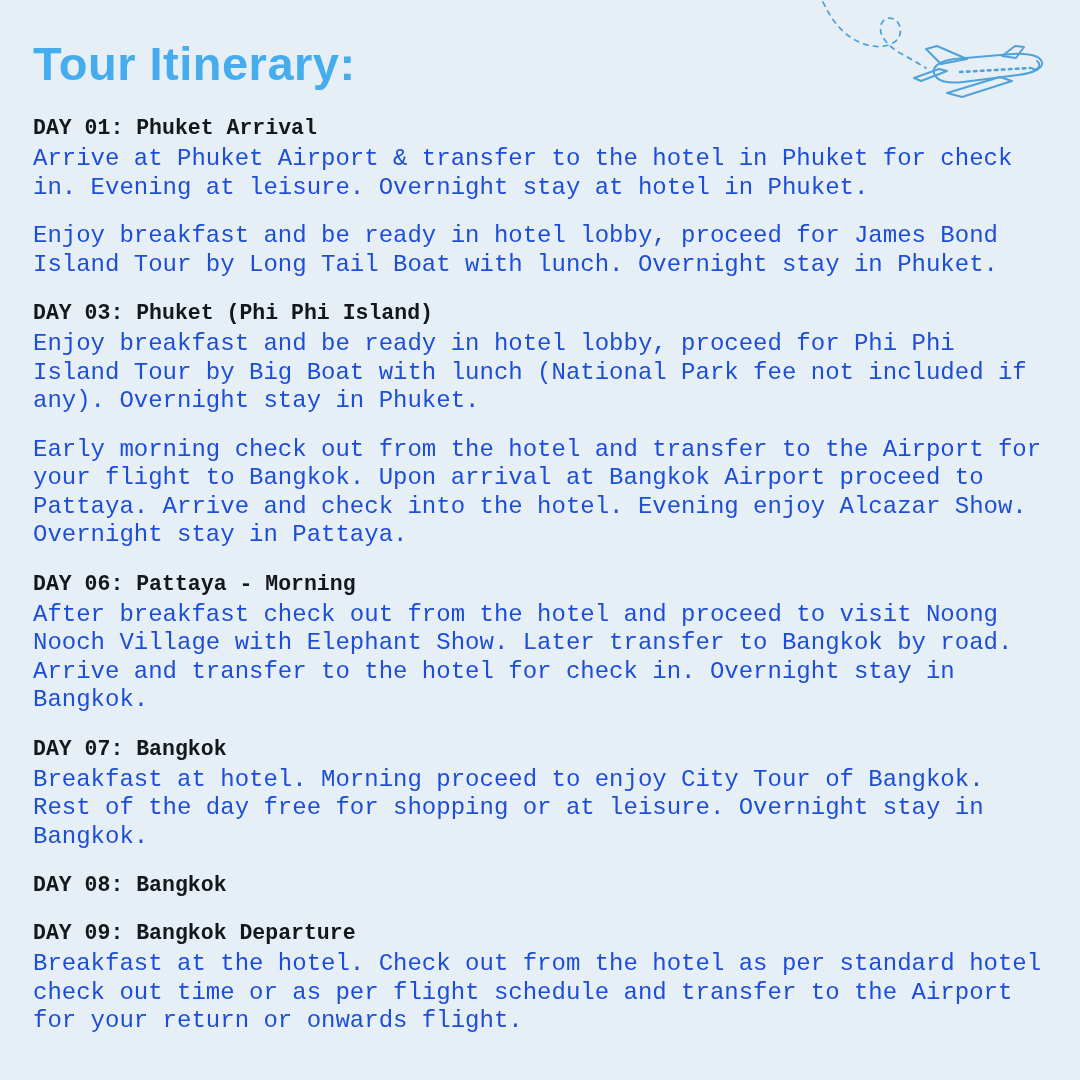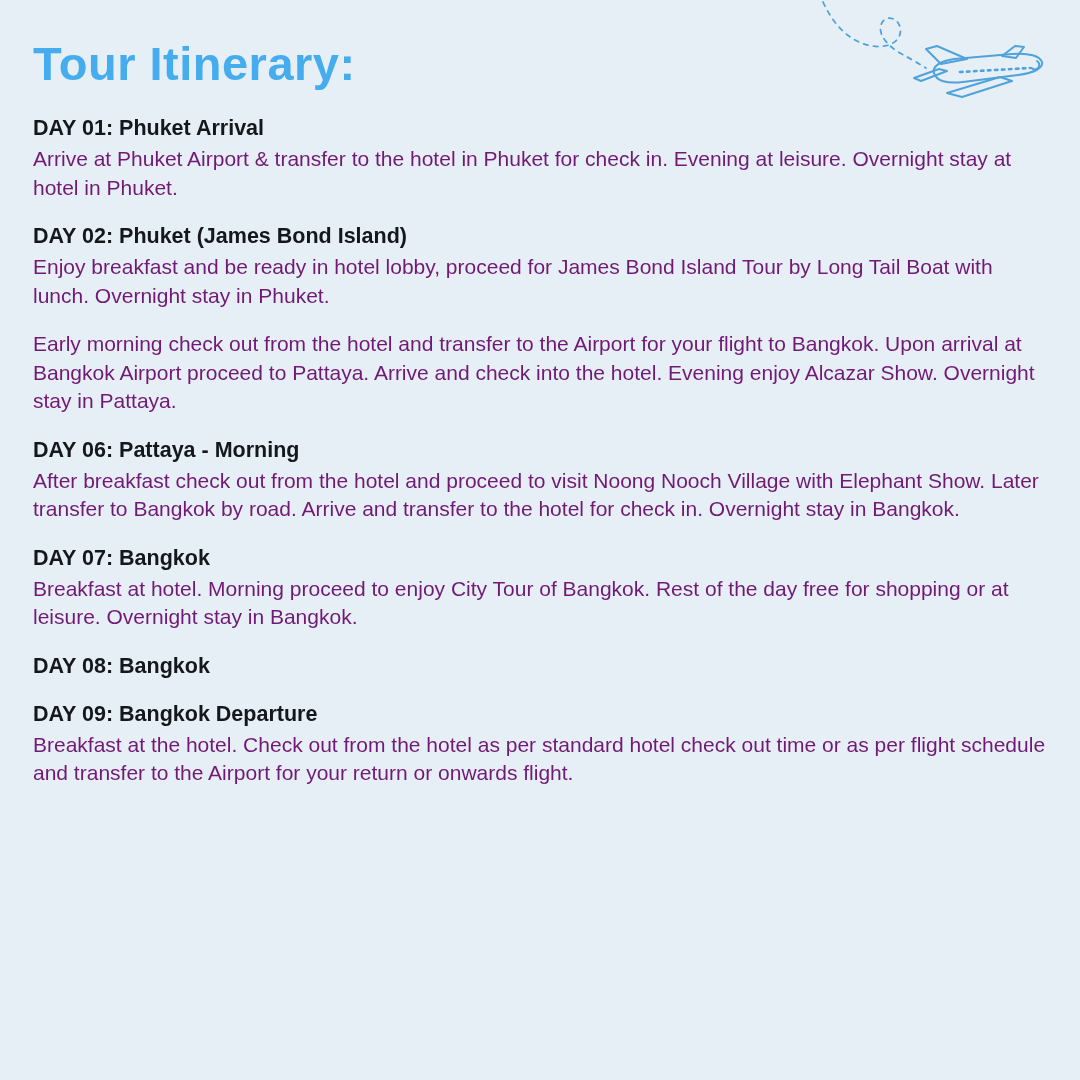--- a/index.html
+++ b/index.html
@@ -12,30 +12,30 @@
   .canvas{position:absolute;inset:0;padding:36px 33px 0 33px;box-sizing:border-box;}
   .title{
     margin:0 0 23px 0;
     font-size:47px;
     font-weight:800;
     letter-spacing:.5px;
     color:#45ACEE;
   }
   .plane-wrap{position:absolute;top:0;left:790px;width:280px;height:132px;pointer-events:none;}
   .plane-wrap svg{display:block;width:100%;height:100%;}
-  .day{margin:0 0 20px 0;}
+  .day{margin:0 0 20px 0;font-family:Liberation Mono, monospace;}
   .day h2{
     margin:0 0 3px 0;
     font-size:21.5px;line-height:28px;
     font-weight:700;color:#14171C;
   }
   .day p{
     margin:0;
-    font-size:21px;line-height:28.5px;
-    color:#701a75;
+    font-size:24px;line-height:28.5px;
+    color:#1d4ed8;
     max-width:1014px;
   }
 </style>
 </head>
 <body>
 
 <div class="canvas">
 
   <div class="plane-wrap">
     <svg viewBox="0 0 280 132">
@@ -62,24 +62,27 @@
 
   <h1 class="title">Tour Itinerary:</h1>
 
   <div class="days">
   <section class="day">
     <h2>DAY 01: Phuket Arrival</h2>
     <p>Arrive at Phuket Airport &amp; transfer to the hotel in Phuket for check in. Evening at leisure. Overnight stay at hotel in Phuket.</p>
   </section>
 
   <section class="day">
-    <h2>DAY 02: Phuket (James Bond Island)</h2>
     <p>Enjoy breakfast and be ready in hotel lobby, proceed for James Bond Island Tour by Long Tail Boat with lunch. Overnight stay in Phuket.</p>
   </section>
 
+  <section class="day">
+    <h2>DAY 03: Phuket (Phi Phi Island)</h2>
+    <p>Enjoy breakfast and be ready in hotel lobby, proceed for Phi Phi Island Tour by Big Boat with lunch (National Park fee not included if any). Overnight stay in Phuket.</p>
+  </section>
 
   <section class="day">
     <p>Early morning check out from the hotel and transfer to the Airport for your flight to Bangkok. Upon arrival at Bangkok Airport proceed to Pattaya. Arrive and check into the hotel. Evening enjoy Alcazar Show. Overnight stay in Pattaya.</p>
   </section>
 
 
   <section class="day">
     <h2>DAY 06: Pattaya - Morning</h2>
     <p>After breakfast check out from the hotel and proceed to visit Noong Nooch Village with Elephant Show. Later transfer to Bangkok by road. Arrive and transfer to the hotel for check in. Overnight stay in Bangkok.</p>
   </section>

